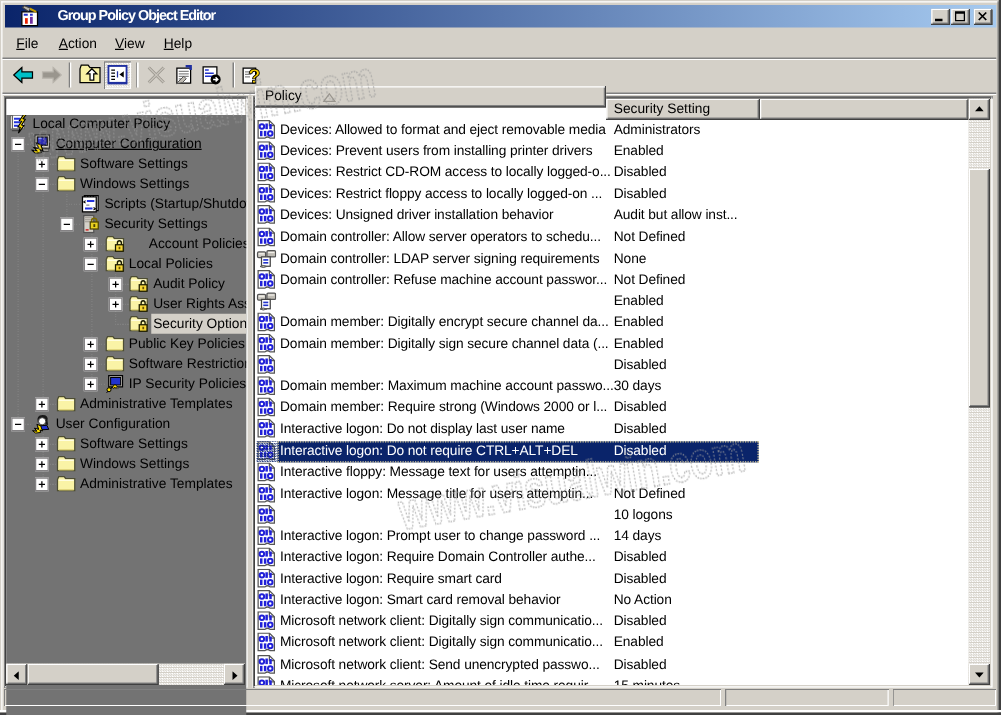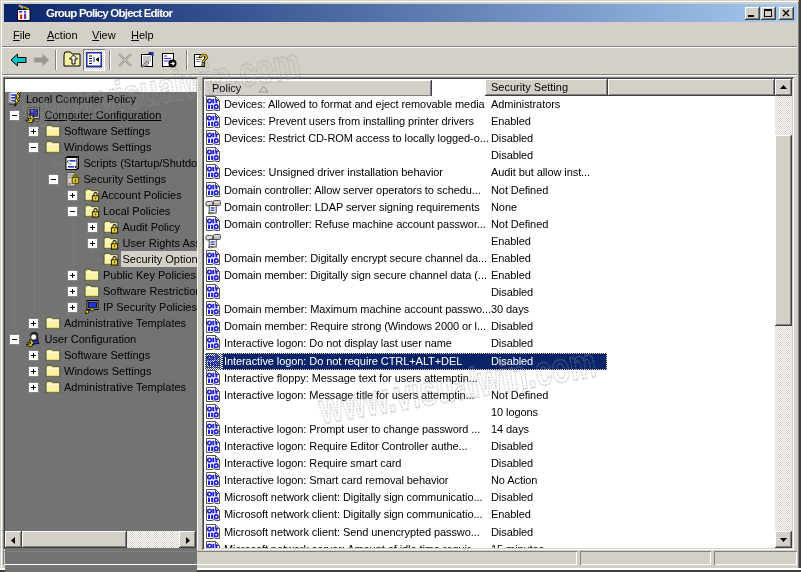--- a/index.html
+++ b/index.html
@@ -181,21 +181,21 @@
 <div class="trow" style="left:76.5px;top:79px;padding:0 2px;">Security Settings</div>
 <div class="pm plus" style="left:62.0px;top:97.5px"></div>
 <svg style="position:absolute;left:78.5px;top:95px" width="16" height="16" viewBox="0 0 16 16">
       <path d="M1 4.5 L1 13.5 L14.8 13.5 L14.8 3.8 L7.5 3.8 L6.3 2.3 L2 2.3 Z" fill="#faf3a6" stroke="#4d4d33" stroke-width="1"></path>
       <path d="M2 5.2 L14 5.2" stroke="#fffde0" stroke-width="1.2"></path>
       <path d="M2 12.8 L14 12.8" stroke="#d8cc70" stroke-width="1"></path>
       <rect x="8.4" y="8.8" width="6.2" height="5.2" fill="#f8d838" stroke="#1a1a00" stroke-width="1"></rect>
       <path d="M9.9 8.8 V7.4 Q9.9 5.6 11.5 5.6 Q13.1 5.6 13.1 7.4 V8.8" fill="none" stroke="#1a1a00" stroke-width="1.1"></path>
       <rect x="10.9" y="10.4" width="1.4" height="2" fill="#6a5400"></rect>
     </svg>
-<div class="trow" style="left:96.0px;top:95px;padding:0 0;">Account Policies</div>
+<div class="trow" style="left:96.0px;top:95px;padding:0 18px;">Account Policies</div>
 <div class="pm" style="left:62.0px;top:113.5px"></div>
 <svg style="position:absolute;left:78.5px;top:111px" width="16" height="16" viewBox="0 0 16 16">
       <path d="M1 4.5 L1 13.5 L14.8 13.5 L14.8 3.8 L7.5 3.8 L6.3 2.3 L2 2.3 Z" fill="#faf3a6" stroke="#4d4d33" stroke-width="1"></path>
       <path d="M2 5.2 L14 5.2" stroke="#fffde0" stroke-width="1.2"></path>
       <path d="M2 12.8 L14 12.8" stroke="#d8cc70" stroke-width="1"></path>
       <rect x="8.4" y="8.8" width="6.2" height="5.2" fill="#f8d838" stroke="#1a1a00" stroke-width="1"></rect>
       <path d="M9.9 8.8 V7.4 Q9.9 5.6 11.5 5.6 Q13.1 5.6 13.1 7.4 V8.8" fill="none" stroke="#1a1a00" stroke-width="1.1"></path>
       <rect x="10.9" y="10.4" width="1.4" height="2" fill="#6a5400"></rect>
     </svg>
 <div class="trow" style="left:96.0px;top:111px;padding:0 2px;">Local Policies</div>
@@ -295,21 +295,21 @@
         <path d="M5 0 L1 3.5 L5 7 Z" fill="#000"></path>
       </svg>
     </div>
     <div class="a sb-btn" style="left:174px;top:0;width:17px;height:17px">
       <svg style="position:absolute;left:5px;top:6px" width="7" height="7" viewBox="0 0 7 7">
         <path d="M2 0 L6 3.5 L2 7 Z" fill="#000"></path>
       </svg>
     </div>
     <div class="a sb-thumb" style="left:17px;top:0;width:105px;height:17px"></div>
   </div>
-<div class="a hdrseg" style="left:204px;top:80px;width:228px">
+<div class="a hdrseg" style="left:204px;top:69px;width:281px">
     <span class="cap" style="left:8px;top:2px">Policy</span>
     <svg style="position:absolute;left:54px;top:5px" width="11" height="8" viewBox="0 0 11 8">
       <path d="M5.5 1 L10 7 L1 7 Z" fill="#d4d0c8" stroke="#9a968e" stroke-width="1"></path>
     </svg>
   </div>
 <div class="a hdrseg" style="left:485px;top:79px;width:123px">
     <span class="cap" style="left:6px;top:2px">Security Setting</span>
   </div>
 <div class="a hdrseg" style="left:608px;top:79px;width:167px"></div>
 <div class="a" style="left:204px;top:96px;width:571px;height:452px;overflow:hidden;background:#fff">
@@ -352,20 +352,21 @@
 <svg style="position:absolute;left:1px;top:51.3px" width="16" height="16" viewBox="0 0 16 16">
       <path d="M1.5 0.5 L10.5 0.5 L14.5 4.5 L14.5 14.5 L11 14.5 Q9 12.7 7 14.5 L1.5 14.5 Z" fill="#fff" stroke="#555" stroke-width="1"></path>
       <path d="M10.5 0.5 L10.5 4.5 L14.5 4.5" fill="none" stroke="#555" stroke-width="1"></path>
       <circle cx="4.5" cy="5.1" r="1.8" fill="none" stroke="#2020d8" stroke-width="1.6"></circle>
       <rect x="7.3" y="2.8" width="2" height="4.5" fill="#2020d8"></rect>
       <rect x="10.4" y="3.2" width="2" height="4.1" fill="#2020d8"></rect>
       <rect x="3" y="8.7" width="2" height="4.3" fill="#2020d8"></rect>
       <rect x="6.1" y="8.7" width="2" height="4.3" fill="#2020d8"></rect>
       <circle cx="11.2" cy="10.7" r="1.8" fill="none" stroke="#2020d8" stroke-width="1.6"></circle>
     </svg>
+<div class="lrow" style="left:20px;top:51.3px;color:#000">Devices: Restrict floppy access to locally logged-on ...</div>
 <div class="lrow" style="left:287px;top:51.3px;color:#000">Disabled</div>
 <svg style="position:absolute;left:1px;top:68.4px" width="16" height="16" viewBox="0 0 16 16">
       <path d="M1.5 0.5 L10.5 0.5 L14.5 4.5 L14.5 14.5 L11 14.5 Q9 12.7 7 14.5 L1.5 14.5 Z" fill="#fff" stroke="#555" stroke-width="1"></path>
       <path d="M10.5 0.5 L10.5 4.5 L14.5 4.5" fill="none" stroke="#555" stroke-width="1"></path>
       <circle cx="4.5" cy="5.1" r="1.8" fill="none" stroke="#2020d8" stroke-width="1.6"></circle>
       <rect x="7.3" y="2.8" width="2" height="4.5" fill="#2020d8"></rect>
       <rect x="10.4" y="3.2" width="2" height="4.1" fill="#2020d8"></rect>
       <rect x="3" y="8.7" width="2" height="4.3" fill="#2020d8"></rect>
       <rect x="6.1" y="8.7" width="2" height="4.3" fill="#2020d8"></rect>
       <circle cx="11.2" cy="10.7" r="1.8" fill="none" stroke="#2020d8" stroke-width="1.6"></circle>
@@ -553,21 +554,21 @@
 <svg style="position:absolute;left:1px;top:342.0px" width="16" height="16" viewBox="0 0 16 16">
       <path d="M1.5 0.5 L10.5 0.5 L14.5 4.5 L14.5 14.5 L11 14.5 Q9 12.7 7 14.5 L1.5 14.5 Z" fill="#fff" stroke="#555" stroke-width="1"></path>
       <path d="M10.5 0.5 L10.5 4.5 L14.5 4.5" fill="none" stroke="#555" stroke-width="1"></path>
       <circle cx="4.5" cy="5.1" r="1.8" fill="none" stroke="#2020d8" stroke-width="1.6"></circle>
       <rect x="7.3" y="2.8" width="2" height="4.5" fill="#2020d8"></rect>
       <rect x="10.4" y="3.2" width="2" height="4.1" fill="#2020d8"></rect>
       <rect x="3" y="8.7" width="2" height="4.3" fill="#2020d8"></rect>
       <rect x="6.1" y="8.7" width="2" height="4.3" fill="#2020d8"></rect>
       <circle cx="11.2" cy="10.7" r="1.8" fill="none" stroke="#2020d8" stroke-width="1.6"></circle>
     </svg>
-<div class="lrow" style="left:20px;top:342.0px;color:#000">Interactive logon: Require Editor Controller authe...</div>
+<div class="lrow" style="left:20px;top:342.0px;color:#000">Interactive logon: Require Domain Controller authe...</div>
 <div class="lrow" style="left:287px;top:342.0px;color:#000">Disabled</div>
 <svg style="position:absolute;left:1px;top:359.1px" width="16" height="16" viewBox="0 0 16 16">
       <path d="M1.5 0.5 L10.5 0.5 L14.5 4.5 L14.5 14.5 L11 14.5 Q9 12.7 7 14.5 L1.5 14.5 Z" fill="#fff" stroke="#555" stroke-width="1"></path>
       <path d="M10.5 0.5 L10.5 4.5 L14.5 4.5" fill="none" stroke="#555" stroke-width="1"></path>
       <circle cx="4.5" cy="5.1" r="1.8" fill="none" stroke="#2020d8" stroke-width="1.6"></circle>
       <rect x="7.3" y="2.8" width="2" height="4.5" fill="#2020d8"></rect>
       <rect x="10.4" y="3.2" width="2" height="4.1" fill="#2020d8"></rect>
       <rect x="3" y="8.7" width="2" height="4.3" fill="#2020d8"></rect>
       <rect x="6.1" y="8.7" width="2" height="4.3" fill="#2020d8"></rect>
       <circle cx="11.2" cy="10.7" r="1.8" fill="none" stroke="#2020d8" stroke-width="1.6"></circle>

